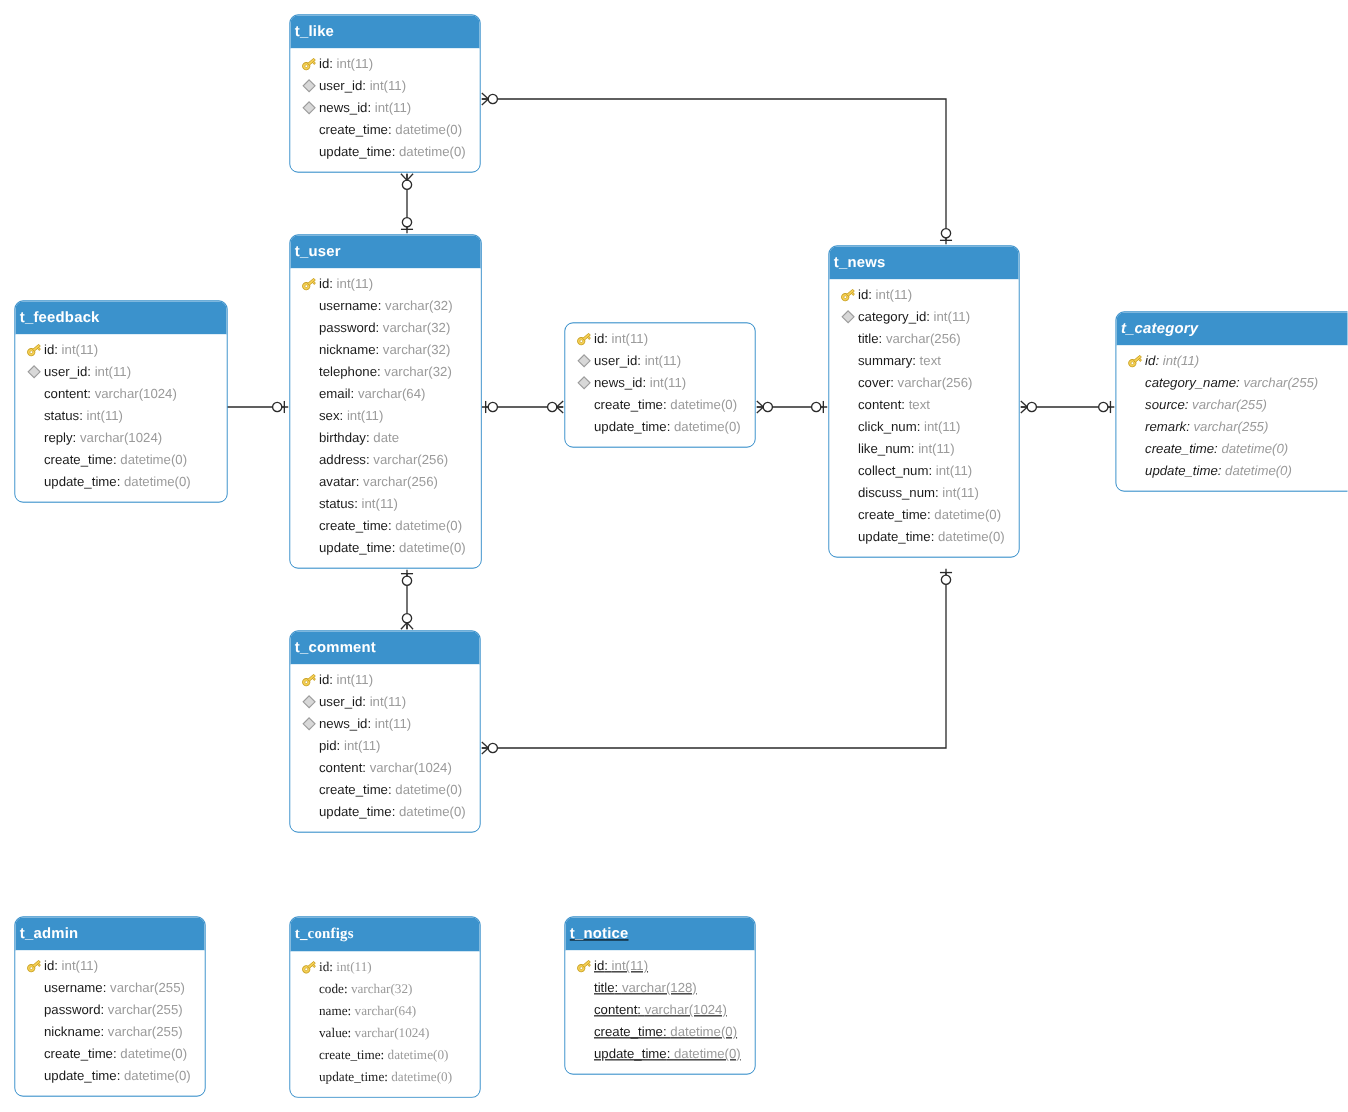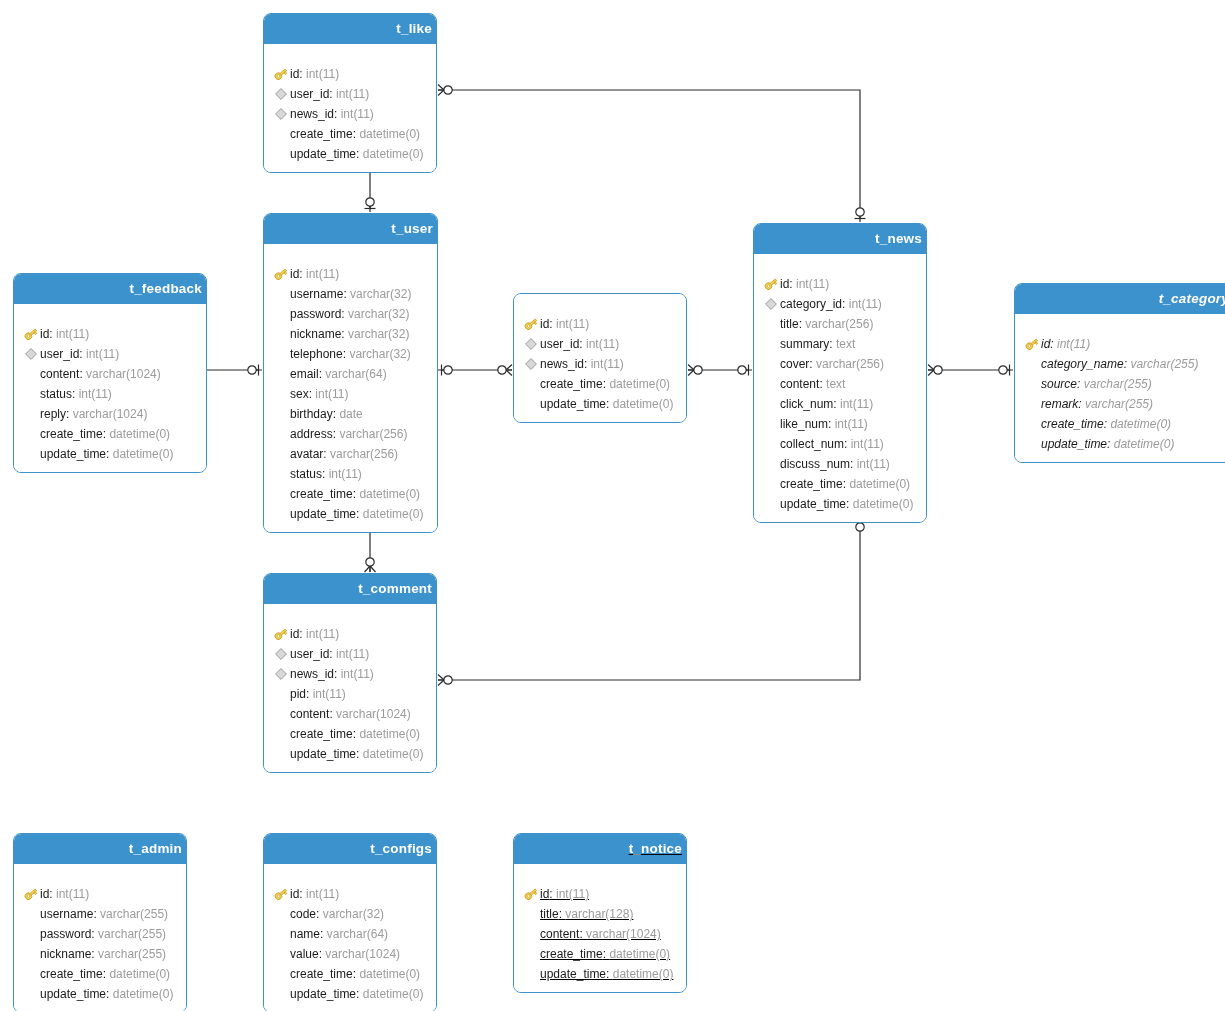--- a/index.html
+++ b/index.html
@@ -33,26 +33,26 @@
     border: 1.5px solid #3d92cc;
     border-radius: 8px;
     overflow: hidden;
     z-index: 5;
   }
   .entity-header {
     background: #3b92cc;
     color: #ffffff;
     font-size: 13.5px;
     font-weight: bold;
-    text-align: right;
+    text-align: left;
     padding: 7px 4px 8px 4px;
     letter-spacing: 0.2px;
   }
   .entity-body {
-    padding: 20px 0 8px 0;
+    padding: 4px 0 8px 0;
     background: #ffffff;
   }
   .field-row {
     display: flex;
     align-items: center;
     height: 20px;
     padding: 0 6px 0 8px;
     white-space: nowrap;
   }
   .field-icon {
@@ -577,21 +577,21 @@
           <div class="field-row">
             <span class="field-icon"></span>
             <span class="field-text"><span class="field-name">create_time</span><span class="field-name">: </span><span class="field-type">datetime(0)</span></span>
           </div>
           <div class="field-row">
             <span class="field-icon"></span>
             <span class="field-text"><span class="field-name">update_time</span><span class="field-name">: </span><span class="field-type">datetime(0)</span></span>
           </div>
         </div>
       </div>
-      <div class="entity" style="left: 263px; top: 833px; width: 174px;">
+      <div class="entity" style="left: 263px; top: 833px; width: 174px; font-family: Liberation Serif, serif;">
         <div class="entity-header">t_configs</div>
         <div class="entity-body">
           <div class="field-row">
             <span class="field-icon">
               <svg class="keyglyph" width="16" height="16" viewBox="0 0 16 16">
                 <g transform="rotate(-40 8 8)">
                   <circle cx="4.6" cy="8" r="3.3" fill="#f7d154" stroke="#c9a227" stroke-width="0.9"></circle>
                   <circle cx="4.6" cy="8" r="1.25" fill="#ffffff" stroke="#c9a227" stroke-width="0.6"></circle>
                   <rect x="7.1" y="6.9" width="7.3" height="2.2" fill="#f7d154" stroke="#c9a227" stroke-width="0.8"></rect>
                   <rect x="11.1" y="8.9" width="1.6" height="2.4" fill="#f7d154" stroke="#c9a227" stroke-width="0.8"></rect>

